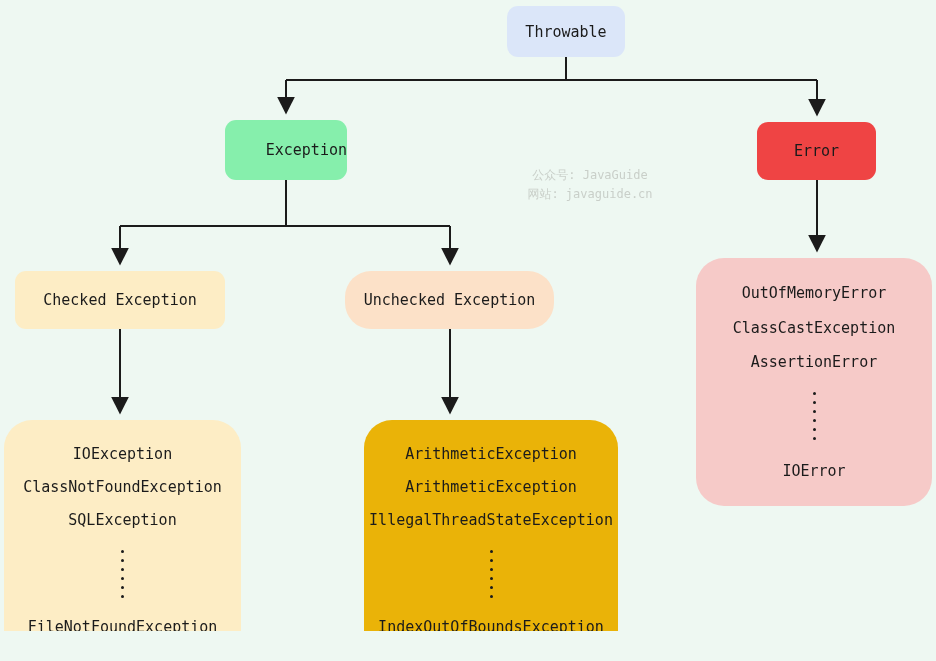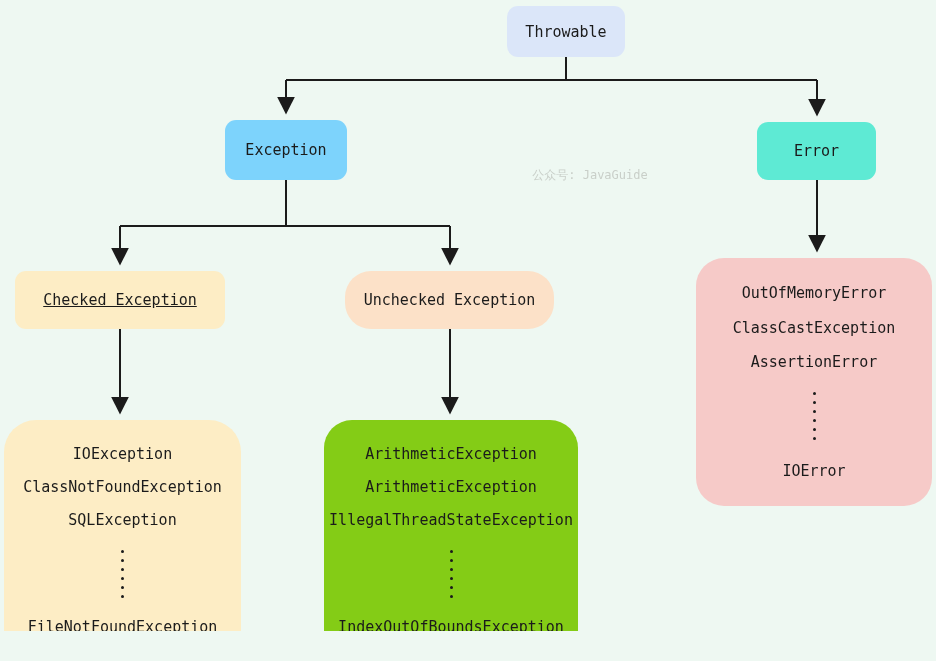--- a/index.html
+++ b/index.html
@@ -50,21 +50,21 @@
     gap:6px;padding:5px 0;
   }
   .vdots .dot{
     width:3px;height:3px;border-radius:50%;
     background:var(--ink);
   }
   
   #node-throwable{left:507px;top:6px;width:118px;height:51px;}
   #node-exception{left:225px;top:120px;width:122px;height:60px;}
   #node-error{left:757px;top:122px;width:119px;height:58px;}
-  #node-checked{left:15px;top:271px;width:210px;height:58px;text-decoration:underline;}
+  #node-checked{left:15px;top:271px;width:210px;height:58px;}
   #node-unchecked{left:345px;top:271px;width:209px;height:58px;}
   #node-checked-list{left:4px;top:420px;width:237px;height:241px;}
   #node-unchecked-list{left:324px;top:420px;width:254px;height:241px;}
   #node-error-list{left:696px;top:258px;width:236px;height:248px;}
   .watermark{
     position:absolute;left:480px;top:166px;width:220px;
     color:var(--watermark);
     font-size:12px;line-height:19px;
     text-align:center;
     user-select:none;
@@ -94,52 +94,52 @@
 
     <path d="M120,329 V411" marker-end="url(#arrow)"></path>
     <path d="M450,329 V411" marker-end="url(#arrow)"></path>
     <path d="M817,180 V249" marker-end="url(#arrow)"></path>
   </svg>
 
   <div class="node" id="node-throwable" style="background: rgb(219, 230, 249);">
     <span>Throwable</span>
   </div>
 
-  <div class="node" id="node-exception" style="background: #7dd3fc;">
+  <div class="node" id="node-exception" style="background: #86efac; justify-content: flex-end;">
     <span>Exception</span>
   </div>
 
-  <div class="node" id="node-error" style="background: #5eead4; text-align: right;">
+  <div class="node" id="node-error" style="background: #ef4444; text-align: right;">
     <span>Error</span>
   </div>
 
   <div class="node" id="node-checked" style="background: rgb(253, 237, 197);">
     <span>Checked Exception</span>
   </div>
 
   <div class="node" id="node-unchecked" style="background: rgb(252, 225, 200); border-radius: 26px;">
     <span>Unchecked Exception</span>
   </div>
 
-  <div class="node leaf" id="node-checked-list" style="background: rgb(253, 237, 197); border-radius: 32px;">
+  <div class="node leaf" id="node-checked-list" style="background: rgb(253, 237, 197);">
       <div class="list-item">IOException</div>
       <div class="list-item">ClassNotFoundException</div>
       <div class="list-item">SQLException</div>
       <div class="vdots">
         <span class="dot"></span>
         <span class="dot"></span>
         <span class="dot"></span>
         <span class="dot"></span>
         <span class="dot"></span>
         <span class="dot"></span>
       </div>
       <div class="list-item">FileNotFoundException</div>
     </div>
 
-  <div class="node leaf" id="node-unchecked-list" style="background: #84cc16;">
+  <div class="node leaf" id="node-unchecked-list" style="background: #eab308; margin-left: 40px;">
       <div class="list-item">ArithmeticException</div>
       <div class="list-item">ArithmeticException</div>
       <div class="list-item">IllegalThreadStateException</div>
       <div class="vdots">
         <span class="dot"></span>
         <span class="dot"></span>
         <span class="dot"></span>
         <span class="dot"></span>
         <span class="dot"></span>
         <span class="dot"></span>
@@ -157,15 +157,16 @@
         <span class="dot"></span>
         <span class="dot"></span>
         <span class="dot"></span>
         <span class="dot"></span>
       </div>
       <div class="list-item">IOError</div>
     </div>
 
   <div class="watermark">
     <div>公众号: JavaGuide</div>
+    <div>网站: javaguide.cn</div>
   </div>
 
 </div>
 
 </body></html>

